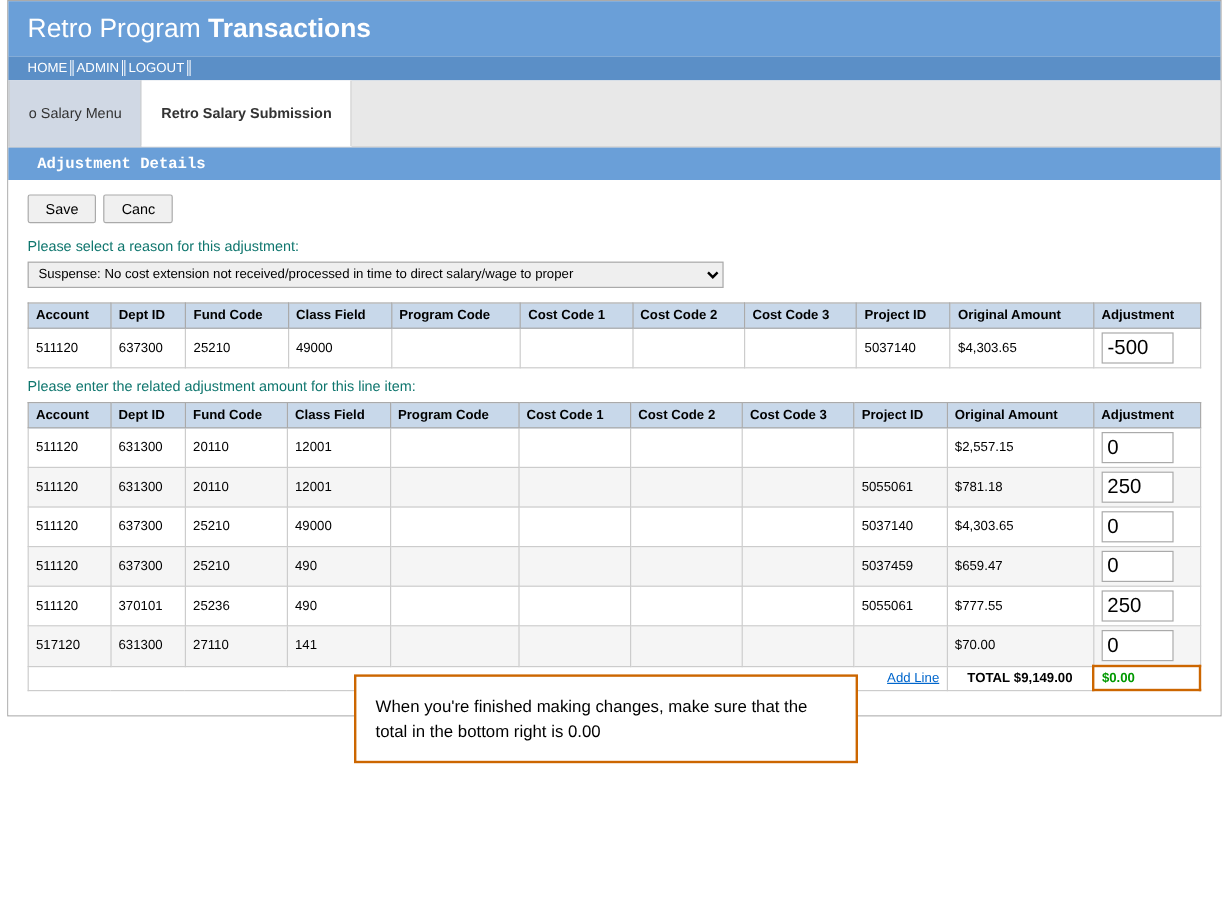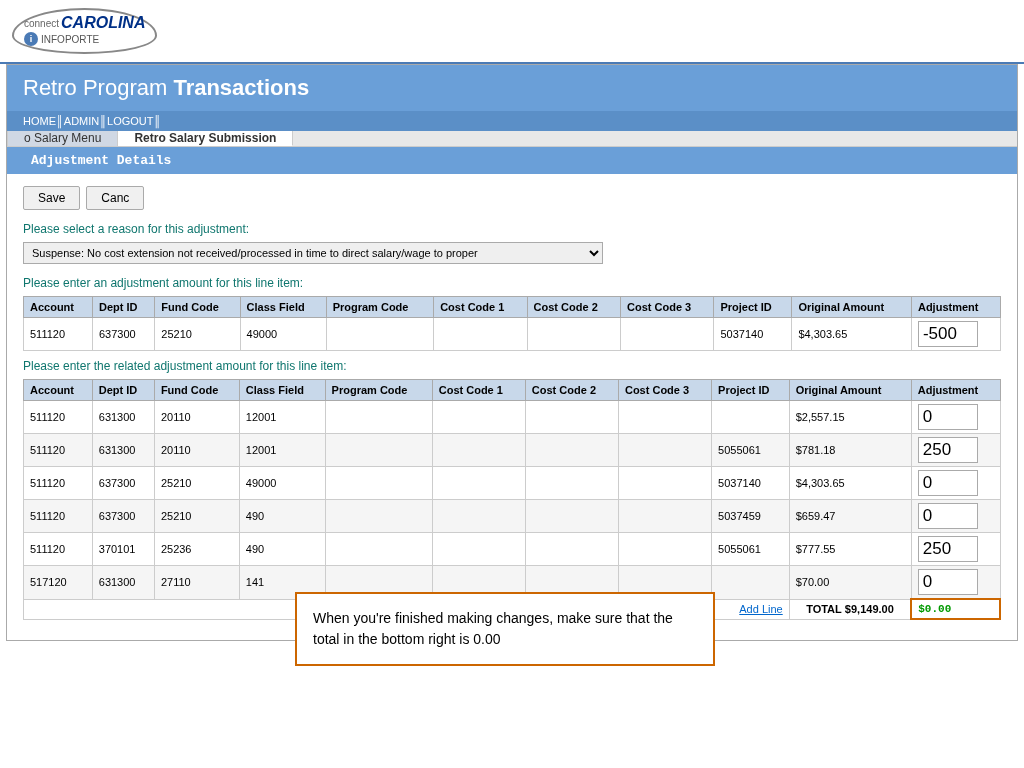--- a/index.html
+++ b/index.html
@@ -16,21 +16,21 @@
     .title-bar h1 { color: #fff; font-size: 22px; font-weight: normal; }
     .title-bar h1 span.bold { font-weight: bold; }
 
     
     .nav-bar { background: #5b8fc7; padding: 4px 16px; display: flex; gap: 0; }
     .nav-bar a { color: #fff; text-decoration: none; font-size: 11px; }
     .nav-separator { color: #fff; font-size: 11px; }
 
     
     .tab-bar { background: #e8e8e8; border-bottom: 1px solid #ccc; display: flex; }
-    .tab { padding: 0 16px; font-size: 12px; cursor: pointer; background: #d0d8e4; border-right: 1px solid #ccc; color: #333; }
+    .tab { padding: 20px 16px; font-size: 12px; cursor: pointer; background: #d0d8e4; border-right: 1px solid #ccc; color: #333; }
     .tab.active { background: #fff; border-bottom: 1px solid #fff; font-weight: bold; }
     .tab:first-child { border-left: 1px solid #ccc; }
 
     
     .adj-section { margin: 0; }
     .adj-header { background: #6a9fd8; color: #fff; padding: 6px 24px; font-size: 13px; font-weight: bold; font-family: Liberation Mono, monospace; }
 
     
     .content { padding: 12px 16px; background: #fff; }
 
@@ -55,55 +55,41 @@
     
     .add-line { color: #0066cc; text-decoration: underline; cursor: pointer; font-size: 11px; }
 
     
     .total-cell { font-weight: bold; }
     .total-amount { color: #009900; font-weight: bold; border: 2px solid #cc6600 !important; }
 
     
     .callout-overlay {
       position: absolute;
-      top: 592px;
+      top: 562px;
       left: 295px;
       width: 420px;
       background: #fff;
       border: 2px solid #cc6600;
       padding: 14px 16px;
       font-size: 14px;
       line-height: 1.5;
       z-index: 100;
     }
 
     
     .page-wrapper { width: 1024px; min-height: 768px; position: relative; background: #fff; }
 
     .main-container { border: 1px solid #aaa; margin: 0 6px 6px 6px; }
   </style>
 </head>
 <body>
 
 <div class="page-wrapper">
 
-  <div class="header">
-    <div class="logo-container">
-      <div class="logo-area">
-        <div style="display:flex; align-items:center; gap:2px;">
-          <span style="font-size:10px; color:#666;">connect</span>
-          <span style="font-size:16px; font-weight:bold; color:#003087; font-style:italic;">CAROLINA</span>
-        </div>
-        <div style="display:flex; align-items:center; gap:3px;">
-          <span class="logo-oval">i</span>
-          <span style="font-size:10px; color:#555;">INFOPORTE</span>
-        </div>
-      </div>
-    </div>
-  </div>
 
   <div class="main-container">
 
     <div class="title-bar">
       <h1>
         <span>Retro</span>
         <span> </span>
         <span style="font-weight:normal;">Program</span>
         <span> </span>
         <span class="bold">Transactions</span>
@@ -132,21 +118,20 @@
         <div class="button-row">
           <button class="btn">Save</button>
           <button class="btn">Canc</button>
         </div>
 
         <div class="dropdown-row">
           <p class="section-label">Please select a reason for this adjustment:</p>
           <select><option>Suspense: No cost extension not received/processed in time to direct salary/wage to proper</option></select>
         </div>
 
-        <p class="section-label">Please enter an adjustment amount for this line item:</p>
 
         <table class="data-table">
           <thead>
             <tr>
               <th>Account</th>
               <th>Dept ID</th>
               <th>Fund Code</th>
               <th>Class Field</th>
               <th>Program Code</th>
               <th>Cost Code 1</th>
@@ -273,21 +258,21 @@
               </tr>
             </tbody>
           <tfoot>
             <tr>
               <td colspan="9" style="border:1px solid #ccc; padding:3px 6px; text-align:right;">
                 <a class="add-line">Add Line</a>
               </td>
               <td class="total-cell" style="border:1px solid #ccc; padding:3px 6px; text-align:center;margin-left:40px;">
                 <span>TOTAL</span>&nbsp;<span>$9,149.00</span>
               </td>
-              <td class="total-amount" style="border:2px solid #cc6600; padding:3px 6px; color:#009900; font-weight:bold;font-family:Liberation Mono, monospace;">$0.00</td>
+              <td class="total-amount" style="border:2px solid #cc6600; padding:3px 6px; color:#009900; font-weight:bold;">$0.00</td>
             </tr>
           </tfoot>
         </table>
 
       </div>
     </div>
   </div>
 
   <div class="callout-overlay">
     <span>When you're finished making changes, make sure that the total in the bottom right is 0.00</span>

